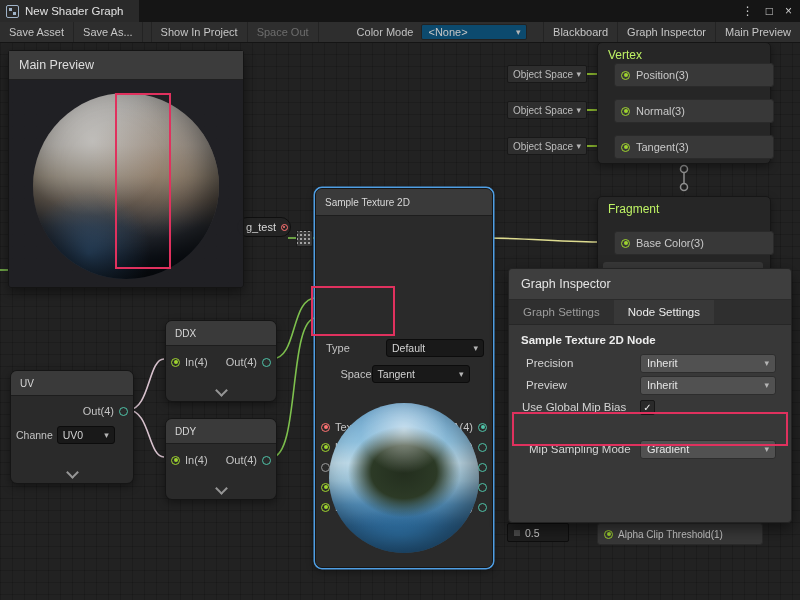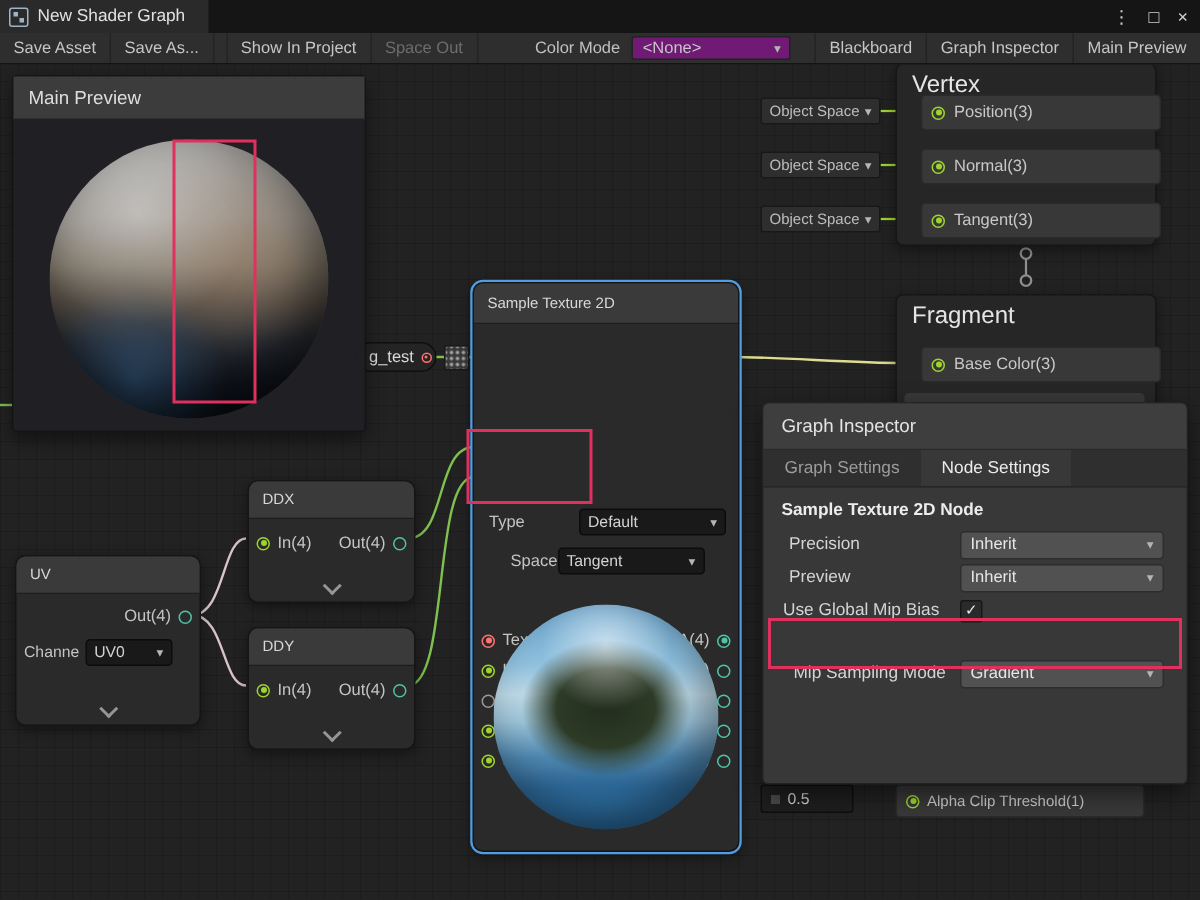--- a/index.html
+++ b/index.html
@@ -14,42 +14,42 @@
   .tab{height:100%;display:flex;align-items:center;gap:6px;padding:0 16px 0 6px;background:#2a2a2a;color:#e2e2e2;font-size:11.5px}
   .tab-icon{width:11px;height:11px;border:1px solid #9fb3c8;border-radius:2px;position:relative;flex:none}
   .tab-icon::after{content:"";position:absolute;left:2px;top:2px;width:3px;height:3px;background:#9fb3c8;box-shadow:4px 4px 0 #9fb3c8}
   .win-controls{margin-left:auto;display:flex;gap:12px;padding-right:8px;color:#cfcfcf;font-size:12px}
   .win-controls span{cursor:default}
   
   .toolbar{position:absolute;top:22px;left:0;right:0;height:20px;background:#2e2e2e;border-bottom:1px solid #141414;display:flex;align-items:stretch;z-index:60;font-size:11px;color:#c6c6c6}
   .tbtn{display:flex;align-items:center;padding:0 9px;border-right:1px solid #232323;white-space:nowrap}
   .tbtn.disabled{color:#6d6d6d}
   .tb-label{display:flex;align-items:center;padding:0 8px;color:#c0c0c0}
-  .dropdown-sm{display:flex;align-items:center;justify-content:space-between;gap:8px;min-width:92px;margin:2px 0;padding:0 6px;background:#701a75;border:1px solid #222;border-radius:2px}
+  .dropdown-sm{display:flex;align-items:center;justify-content:space-between;gap:8px;min-width:92px;margin:2px 0;padding:0 6px;background:#0c4a6e;border:1px solid #222;border-radius:2px}
   .arr{font-size:9px;color:#b5b5b5;line-height:1}
   
   .graph{position:absolute;left:0;top:42px;width:800px;height:558px;background-color:#222;
     background-image:linear-gradient(rgba(0,0,0,.16) 1px,transparent 1px),linear-gradient(90deg,rgba(0,0,0,.16) 1px,transparent 1px);
     background-size:12px 12px;z-index:1}
   .wires{position:absolute;left:0;top:0;width:800px;height:600px;z-index:5;pointer-events:none}
   
   .node{position:absolute;background:#2a2a2a;border:1px solid #151515;border-radius:7px;box-shadow:0 3px 9px rgba(0,0,0,.4);z-index:10}
   .node-header{height:24px;display:flex;align-items:center;padding:0 9px;background:#3a3a3a;color:#d8d8d8;font-size:10px;border-bottom:1px solid #1d1d1d;border-radius:6px 6px 0 0}
   .selected{box-shadow:0 0 0 1.5px #4f9ee3,0 3px 9px rgba(0,0,0,.45)}
   .prow{display:flex;align-items:center;gap:5px;height:20px;padding:0 5px;color:#bdbdbd;font-size:11px}
   .prow.right{justify-content:flex-end}
   .port{width:9px;height:9px;border-radius:50%;box-sizing:border-box;border:1.5px solid currentColor;position:relative;flex:none}
   .port.dot::after{content:"";position:absolute;inset:1.5px;background:currentColor;border-radius:50%}
   .c-green{color:#9fd42f}.c-teal{color:#4fc3a8}.c-red{color:#ff7272}.c-gray{color:#9a9a9a}
   .ndd{background:#191919;border:1px solid #0c0c0c;border-radius:3px;height:18px;display:flex;align-items:center;justify-content:space-between;padding:0 5px;font-size:10.5px;color:#d2d2d2;width:98px;box-sizing:border-box}
   .chev{width:22px;height:12px;position:absolute;bottom:4px;left:50%;transform:translateX(-50%)}
   .chev::after{content:"";position:absolute;left:7px;top:1px;width:7px;height:7px;border-right:2px solid #969696;border-bottom:2px solid #969696;transform:rotate(45deg)}
   
   .ctx{position:absolute;width:172px;background:#262626;border:1px solid #161616;border-radius:5px;z-index:10;box-shadow:0 3px 9px rgba(0,0,0,.4)}
-  .ctx-title{padding:5px 10px;font-size:16px;color:#e5e5e5}
+  .ctx-title{padding:5px 10px;font-size:12px;color:#bef264}
   .ctx-row{position:absolute;left:16px;width:160px;height:24px;background:#383838;border:1px solid #2a2a2a;border-radius:3px;display:flex;align-items:center;gap:6px;padding:0 6px;box-sizing:border-box;font-size:11px;color:#c9c9c9}
   .os-dd{position:absolute;width:80px;height:18px;background:#2e2e2e;border:1px solid #181818;border-radius:2px;display:flex;align-items:center;justify-content:space-between;padding:0 5px;box-sizing:border-box;font-size:10px;color:#bdbdbd;z-index:10}
   
   .panel-preview{position:absolute;left:8px;top:50px;width:234px;height:236px;background:rgba(32,32,36,.97);border:1px solid #141414;border-radius:3px;z-index:25;box-shadow:0 5px 12px rgba(0,0,0,.45)}
   .pp-header{height:28px;display:flex;align-items:center;padding:0 10px;background:#3c3c3c;color:#dedede;font-size:12.5px;border-bottom:1px solid #202020}
   .sphere{position:absolute;border-radius:50%}
   .sphere-env{left:24px;top:42px;width:186px;height:186px;
     background:
       radial-gradient(circle at 32% 26%, rgba(255,255,255,.38), rgba(255,255,255,0) 40%),
       radial-gradient(circle at 30% 86%, rgba(60,105,150,.55), rgba(0,0,0,0) 30%),
@@ -69,21 +69,21 @@
   .tabs{height:24px;background:#2f2f2f;display:flex;border-bottom:1px solid #262626;font-size:11.5px}
   .tabbtn{padding:0 14px;display:flex;align-items:center;color:#9c9c9c}
   .tabbtn.active{background:#383838;color:#ececec}
   .insp-title{font-weight:bold;font-size:11.5px;color:#ededed;padding:9px 12px 6px}
   .insp-row{position:relative;height:22px;display:flex;align-items:center;padding-left:17px;font-size:11.5px;color:#d4d4d4}
   .ctrl{position:absolute;left:131px;right:15px}
   .dd2{background:#515151;border:1px solid #2d2d2d;border-radius:3px;height:17px;display:flex;align-items:center;justify-content:space-between;padding:0 6px;font-size:11px;color:#e6e6e6}
   .cb{width:13px;height:13px;background:#2a2a2a;border:1px solid #171717;border-radius:2px;display:flex;align-items:center;justify-content:center;font-size:10px;color:#ececec}
   
   .hl{position:absolute;border:2px solid #e0315e;z-index:40;pointer-events:none}
-  .prop-pill{position:absolute;left:237px;top:228px;width:54px;height:20px;background:#242424;border:1px solid #0f0f0f;border-radius:10px;display:flex;align-items:center;gap:5px;padding:0 5px 0 8px;box-sizing:border-box;z-index:10;font-size:11px;color:#dadada}
+  .prop-pill{position:absolute;left:237px;top:217px;width:54px;height:20px;background:#242424;border:1px solid #0f0f0f;border-radius:10px;display:flex;align-items:center;gap:5px;padding:0 5px 0 8px;box-sizing:border-box;z-index:10;font-size:11px;color:#dadada}
   .prop-btn{position:absolute;left:296px;top:230px;width:15px;height:15px;background:#3a3a3a;border:1px solid #1a1a1a;border-radius:2px;z-index:10;background-image:radial-gradient(#a5a5a5 1px,transparent 1.2px);background-size:4px 4px;background-position:2px 2px}
   .partial-row{position:absolute;left:597px;top:523px;width:166px;height:22px;background:#383838;border:1px solid #2a2a2a;border-radius:3px;display:flex;align-items:center;gap:5px;padding:0 6px;box-sizing:border-box;font-size:10px;color:#c9c9c9;z-index:8}
   .float-field{position:absolute;left:507px;top:523px;width:62px;height:19px;background:#1e1e1e;border:1px solid #0e0e0e;border-radius:2px;display:flex;align-items:center;gap:5px;padding:0 6px;box-sizing:border-box;font-size:10.5px;color:#cfcfcf;z-index:8}
   .float-field::before{content:"";width:6px;height:6px;background:#4a4a4a}
   .nlabel{color:#c4c4c4;font-size:11px}
   .sliver{position:absolute;left:603px;top:262px;width:160px;height:8px;background:#383838;border-radius:3px 3px 0 0;z-index:10}
 </style>
 </head>
 <body>
 

